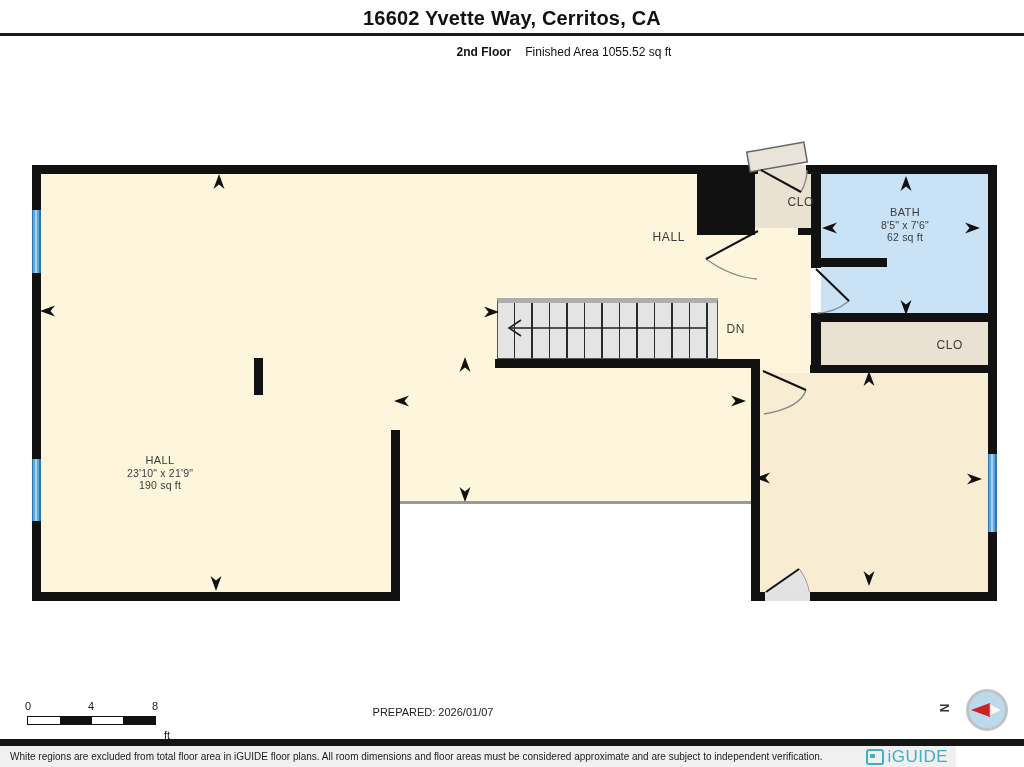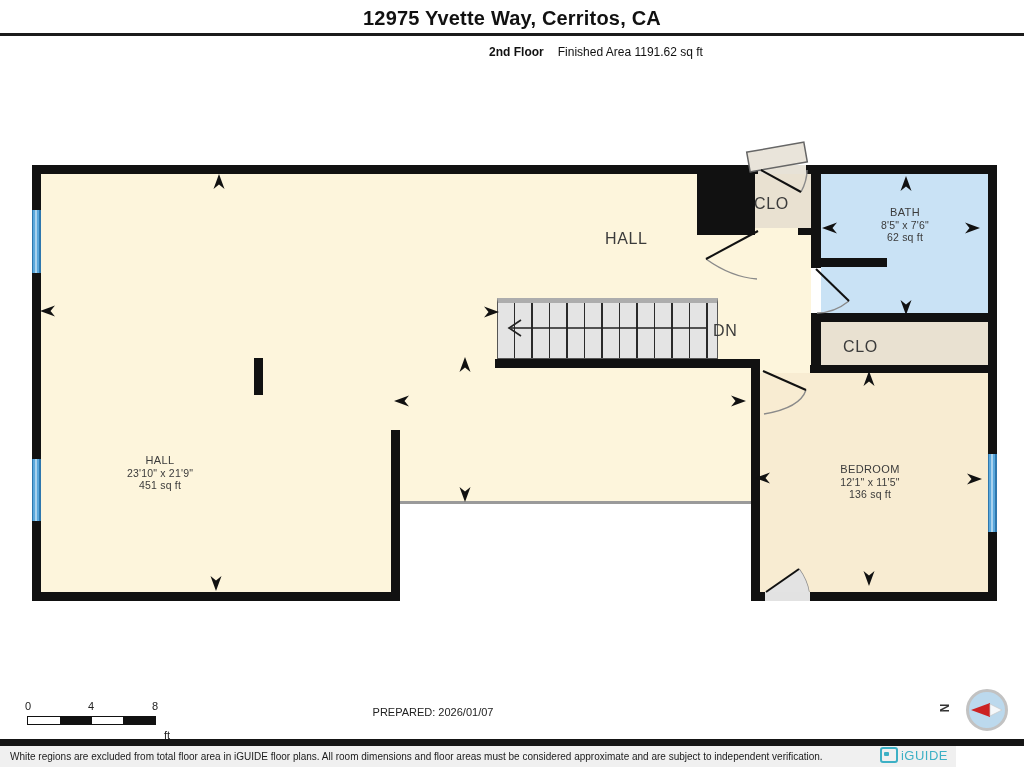--- a/index.html
+++ b/index.html
@@ -1,64 +1,64 @@
 <!DOCTYPE html>
 <html><head>
 <meta charset="utf-8">
 <style>
   html,body{margin:0;padding:0;background:#fff;}
   .page{position:relative;width:1024px;height:767px;background:#fff;overflow:hidden;
         font-family:"Liberation Sans",sans-serif;color:#111;}
   .abs{position:absolute;}
   .title{top:7px;left:0;width:1024px;text-align:center;font-size:20px;font-weight:bold;letter-spacing:.2px;}
   .rule{top:33px;left:0;width:1024px;height:3px;background:#1b1b1b;}
-  .subtitle{top:45px;left:596px;transform:translateX(-50%);white-space:nowrap;font-size:12px;display:flex;gap:14px;}
+  .subtitle{top:45px;left:564px;transform:translateX(-50%);white-space:nowrap;font-size:12px;display:flex;gap:14px;}
   .subtitle .floor{font-weight:bold;}
   .fill{position:absolute;}
   i.w{position:absolute;display:block;background:#111;}
   .gap{position:absolute;}
   .win{position:absolute;background:linear-gradient(to right,#2f77ad 0 1.5px,#5aa8dc 1.5px 3.5px,#a9d2ee 3.5px 5.5px,#5aa8dc 5.5px 7.5px,#2f77ad 7.5px 9px);}
   .stairs{position:absolute;left:497px;top:298px;width:221px;height:61px;box-sizing:border-box;
           border:1.5px solid #555;border-top:5px solid #adadad;
           background:repeating-linear-gradient(to right,#e4e4e4 0 16px,#2a2a2a 16px 17.5px);}
   .room-label{position:absolute;text-align:center;color:#3b3b3b;line-height:1.18;letter-spacing:.4px;}
   .room-label .l1{display:block;font-size:11px;}
   .room-label .l2,.room-label .l3{display:block;font-size:10.5px;letter-spacing:.2px;}
-  .small-label{position:absolute;font-size:16px;color:#3b3b3b;letter-spacing:.6px;text-align:left;}
+  .small-label{position:absolute;font-size:12px;color:#3b3b3b;letter-spacing:.6px;text-align:right;}
   svg.overlay{position:absolute;left:0;top:0;}
   
   .scalebar{left:24px;top:700px;width:180px;height:30px;}
   .scalebar .tick{position:absolute;top:0;font-size:11px;color:#222;transform:translateX(-50%);}
   .scalebar .bar{position:absolute;left:3px;top:16px;width:127px;height:7px;border:1px solid #111;display:flex;}
   .scalebar .seg{flex:1;height:100%;}
   .scalebar .unit{position:absolute;left:140px;top:29px;font-size:11px;color:#222;}
   .prepared{left:433px;top:706px;transform:translateX(-50%);font-size:11px;color:#222;white-space:nowrap;}
   
   .compass-circle{left:966px;top:689px;width:42px;height:42px;border-radius:50%;border:3px solid #c2c2c2;
                   background:#bcd9ed;box-sizing:border-box;}
   .compass-n{left:940px;top:701px;font-size:12px;font-weight:bold;color:#333;transform:rotate(90deg);}
   
   .footer-bar{left:0;top:739px;width:1024px;height:7px;background:#151515;}
   .footer{left:0;top:746px;width:956px;height:21px;background:#f0f0f0;}
   .disclaimer{position:absolute;left:10px;top:5px;font-size:10px;color:#1a1a1a;white-space:nowrap;}
   .brand{position:absolute;right:8px;top:1px;display:flex;align-items:center;gap:3px;color:#3cb0c5;}
-  .brand .txt{font-size:13px;letter-spacing:.5px;text-align:center;}
+  .brand .txt{font-size:17px;letter-spacing:.5px;text-align:center;}
   .brand .ic{width:14px;height:12px;border:2px solid #3cb0c5;border-radius:3px;position:relative;}
   .brand .ic::after{content:"";position:absolute;left:2px;top:3px;width:5px;height:4px;background:#3cb0c5;border-radius:1px;}
 </style>
 </head>
 <body>
 
 <div class="page">
 
-  <div class="abs title">12975 Yvette Way, Cerritos, CA</div>
+  <div class="abs title">16602 Yvette Way, Cerritos, CA</div>
   <div class="abs rule"></div>
   <div class="abs subtitle">
     <span class="floor">2nd Floor</span>
-    <span class="area">Finished Area 1191.62 sq ft</span>
+    <span class="area">Finished Area 1055.52 sq ft</span>
   </div>
 
   <div class="fill" style="left:41px;top:173px;width:350px;height:419px;background:#fdf5dc;"></div>
   <div class="fill" style="left:391px;top:173px;width:420px;height:331px;background:#fdf5dc;"></div>
   <div class="fill" style="left:821px;top:173px;width:167px;height:140px;background:#c9e2f5;"></div>
   <div class="fill" style="left:755px;top:173px;width:56px;height:55px;background:#e9e1d1;"></div>
   <div class="fill" style="left:821px;top:322px;width:167px;height:43px;background:#e9e1d1;"></div>
   <div class="fill" style="left:760px;top:373px;width:228px;height:219px;background:#f8ecd2;"></div>
 
   <i class="w" style="left:32px;top:165px;width:965px;height:9px;"></i>
@@ -129,31 +129,26 @@
       <path d="M8,0 L-7,-5.5 L-2.5,0 L-7,5.5 Z" transform="translate(869,379) rotate(-90)"></path>
       <path d="M8,0 L-7,-5.5 L-2.5,0 L-7,5.5 Z" transform="translate(763,478) rotate(180)"></path>
       <path d="M8,0 L-7,-5.5 L-2.5,0 L-7,5.5 Z" transform="translate(974,479)"></path>
       <path d="M8,0 L-7,-5.5 L-2.5,0 L-7,5.5 Z" transform="translate(869,578) rotate(90)"></path>
     </g>
   </svg>
 
   <div class="room-label" style="left:60px;top:454px;width:200px;">
     <span class="l1">HALL</span>
     <span class="l2">23'10" x 21'9"</span>
-    <span class="l3">451 sq ft</span>
+    <span class="l3">190 sq ft</span>
   </div>
   <div class="room-label" style="left:835px;top:206px;width:140px;">
     <span class="l1">BATH</span>
     <span class="l2">8'5" x 7'6"</span>
     <span class="l3">62 sq ft</span>
-  </div>
-  <div class="room-label" style="left:770px;top:463px;width:200px;">
-    <span class="l1">BEDROOM</span>
-    <span class="l2">12'1" x 11'5"</span>
-    <span class="l3">136 sq ft</span>
   </div>
   <div class="small-label" style="left:605px;top:230px;width:80px;">HALL</div>
   <div class="small-label" style="left:754px;top:195px;width:60px;">CLO</div>
   <div class="small-label" style="left:843px;top:338px;width:120px;">CLO</div>
   <div class="small-label" style="left:713px;top:322px;width:32px;">DN</div>
 
   <div class="abs scalebar">
     <span class="tick" style="left:4px;">0</span>
     <span class="tick" style="left:67px;">4</span>
     <span class="tick" style="left:131px;">8</span>

